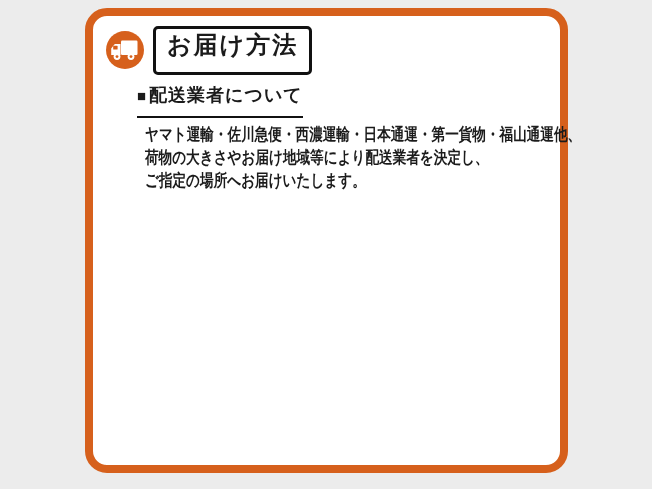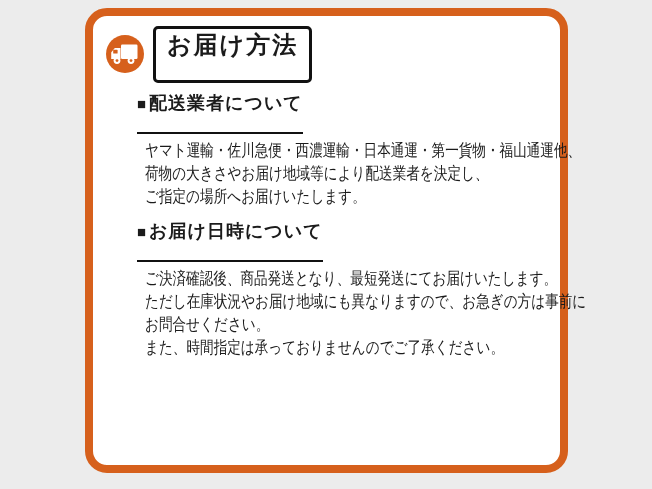--- a/index.html
+++ b/index.html
@@ -33,47 +33,48 @@
   }
   .truck-badge {
     width: 38px;
     height: 38px;
     flex: 0 0 38px;
   }
   .title-box {
     margin-left: 9px;
     border: 3px solid #111111;
     border-radius: 5px;
-    padding: 2px 11px 20px 11px;
+    padding: 2px 11px 12px 11px;
     font-size: 24px;
     font-weight: bold;
     letter-spacing: 2px;
     line-height: 1.2;
     background: #ffffff;
   }
   .sections {
     margin: 10px 18px 0 44px;
   }
   .section { margin: 0; }
   .section + .section { margin-top: 13px; }
   .section-heading {
     display: inline-block;
     font-size: 18px;
     font-weight: bold;
     letter-spacing: 1px;
     line-height: 21px;
-    padding-bottom: 18px;
+    padding-bottom: 10px;
     border-bottom: 2px solid #111111;
   }
   .section-heading .bullet {
     font-size: 15px;
     margin-right: 2px;
   }
   .section-body {
     margin: 5px 0 0 8px;
+    font-weight: bold;
   }
   .body-line {
     font-size: 17px;
     line-height: 23px;
     white-space: nowrap;
     transform: scaleX(0.8);
     transform-origin: 0 50%;
     letter-spacing: 0;
   }
 </style>
@@ -107,26 +108,15 @@
       <div class="section-body">
         <div class="body-line">ヤマト運輸・佐川急便・西濃運輸・日本通運・第一貨物・福山通運他、</div>
         <div class="body-line">荷物の大きさやお届け地域等により配送業者を決定し、</div>
         <div class="body-line">ご指定の場所へお届けいたします。</div>
       </div>
     </div>
 
     <div class="section">
     </div>
 
-    <div class="section">
-      <div class="section-heading">
-        <span class="bullet">■</span><span>お届け日時について</span>
-      </div>
-      <div class="section-body">
-        <div class="body-line">ご決済確認後、商品発送となり、最短発送にてお届けいたします。</div>
-        <div class="body-line">ただし在庫状況やお届け地域にも異なりますので、お急ぎの方は事前に</div>
-        <div class="body-line">お問合せください。</div>
-        <div class="body-line">また、時間指定は承っておりませんのでご了承ください。</div>
-      </div>
-    </div>
 
   </div>
 </div>
 
 </body></html>

